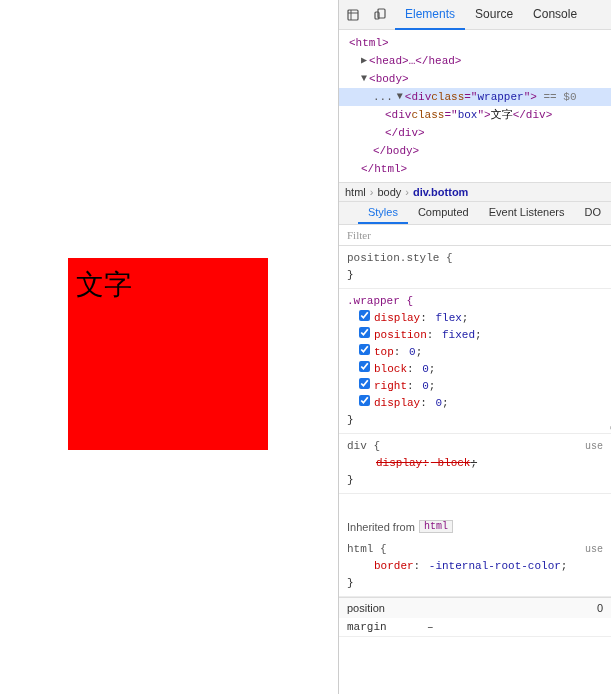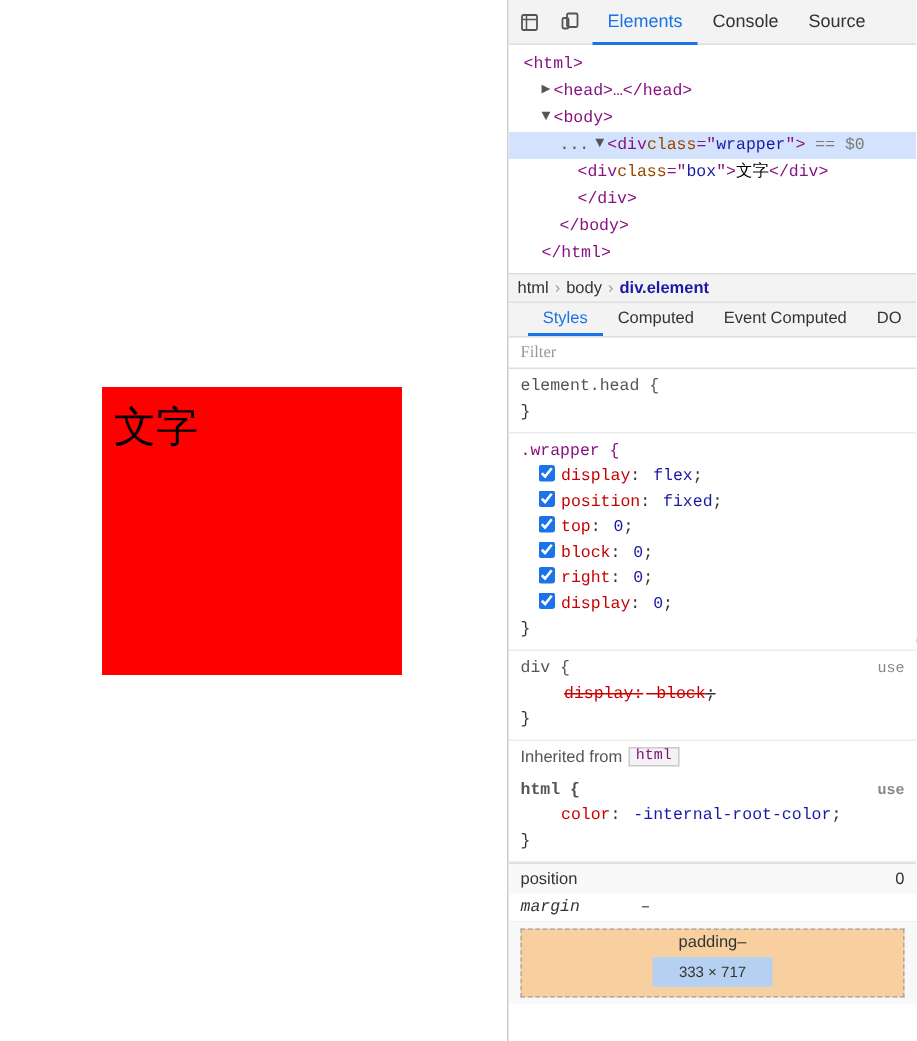--- a/index.html
+++ b/index.html
@@ -274,36 +274,36 @@
     .box-model-row {
       display: flex;
       border-bottom: 1px solid #eee;
     }
 
     .box-model-label {
       padding: 3px 8px;
       color: #333;
       width: 80px;
       flex-shrink: 0;
-      font-style: italic;
     }
 
     .box-model-value {
       padding: 3px 8px;
       color: #333;
     }
 
     .inherited-header {
       display: flex;
       align-items: center;
       gap: 4px;
       padding: 4px 8px;
       font-family: Arial, sans-serif;
       font-size: 11px;
       color: #555;
+      margin-top: 22px;
     }
 
     .inherited-tag {
       background: #f3f3f3;
       border: 1px solid #ccc;
       padding: 0 4px;
       color: #881280;
       font-size: 10px;
       font-family: 'Courier New', monospace;
     }
@@ -330,24 +330,24 @@
     <div class="tab-icon">
       <svg width="14" height="14" viewBox="0 0 14 14" fill="none">
         <rect x="4" y="1" width="7" height="9" rx="1" stroke="#555" stroke-width="1.2" fill="none"></rect>
         <rect x="1" y="4" width="4" height="7" rx="1" stroke="#555" stroke-width="1.2" fill="none"></rect>
       </svg>
     </div>
     <div class="devtools-top-tab active">
       <span>Elements</span>
     </div>
     <div class="devtools-top-tab">
+      <span>Source</span>
+    </div>
+    <div class="devtools-top-tab">
       <span>Console</span>
-    </div>
-    <div class="devtools-top-tab">
-      <span>Source</span>
     </div>
   </div>
 
   <div class="html-tree">
     <div class="tree-line tree-indent-1">
       <span class="tag-bracket">&lt;</span>
         <span class="tag-name">html</span>
         <span class="tag-bracket">&gt;</span>
     </div>
     <div class="tree-line tree-indent-2">
@@ -402,46 +402,46 @@
         <span class="tag-name">html</span>
         <span class="tag-bracket">&gt;</span>
     </div>
   </div>
 
   <div class="breadcrumb">
     <span class="breadcrumb-item">html</span>
     <span class="breadcrumb-sep">›</span>
     <span class="breadcrumb-item">body</span>
     <span class="breadcrumb-sep">›</span>
-    <span class="breadcrumb-item active">div.element</span>
+    <span class="breadcrumb-item active">div.bottom</span>
   </div>
 
   <div class="sub-tabs">
     <div class="sub-tab active">
       <span>Styles</span>
     </div>
     <div class="sub-tab">
       <span>Computed</span>
     </div>
     <div class="sub-tab">
-      <span>Event Computed</span>
+      <span>Event Listeners</span>
     </div>
     <div class="sub-tab">
       <span>DO</span>
     </div>
   </div>
 
   <div class="styles-content">
 
     <div class="filter-bar">
       <span>Filter</span>
     </div>
 
     <div class="css-rule">
-      <div class="css-selector gray">element.head {</div>
+      <div class="css-selector gray">position.style {</div>
       <div class="css-brace">}</div>
     </div>
 
     <div class="css-rule">
       <div class="css-selector">.wrapper {</div>
       <div class="css-prop-line">
         <input type="checkbox" class="css-checkbox" checked="" style="">
         <span class="css-prop">display</span>
           <span class="css-colon">:</span>
         <span class="css-value">&nbsp;flex</span>
@@ -502,50 +502,40 @@
       </div>
       <div class="css-brace">}</div>
     </div>
 
     <div class="inherited-header">
       <span>Inherited from</span>
       <span class="inherited-tag">html</span>
     </div>
 
     <div class="css-rule">
-      <div style="display:flex; justify-content:center; align-items:center;font-weight:bold;">
+      <div style="display:flex; justify-content:center; align-items:center;">
         <div class="css-selector gray">html {</div>
         <span class="css-source">use</span>
       </div>
       <div class="css-prop-line">
         <span style="width:15px; display:inline-block;"></span>
-        <span class="css-prop">color</span>
+        <span class="css-prop">border</span>
           <span class="css-colon">:</span>
         <span class="css-value">&nbsp;-internal-root-color</span>
           <span class="css-semicolon">;</span>
       </div>
       <div class="css-brace">}</div>
     </div>
 
     <div class="box-model-section">
       <div class="box-model-header">
         <span>position</span>
         <span>0</span>
       </div>
       <div class="box-model-row">
         <span class="box-model-label">margin</span>
         <span class="box-model-value">–</span>
       </div>
-      <div style="padding: 4px 8px; background: #f8f8f8;">
-        <div style="display:flex; justify-content:space-between; padding: 2px 6px; font-family:Arial,sans-serif; font-size:11px; color:#333; background:#f8d0a0; border: 1px dashed #aaa;">
-          <span></span>
-          <span style="text-align:center; width:100%;">
-            <span>padding–</span>
-            <br>
-            <span style="display:flex; align-items:center; justify-content:center; background:#b5d0f0; margin: 4px auto; width: 80px; height: 20px; font-size:10px;">333 × 717</span>
-          </span>
-        </div>
-      </div>
     </div>
 
   </div>
 
 </div>
 
 </body></html>

